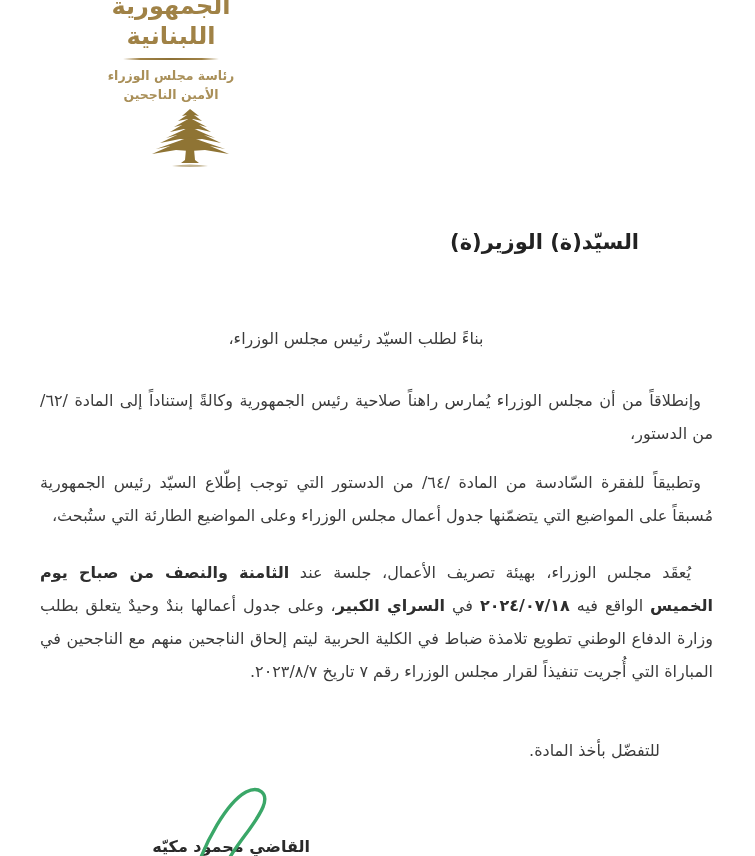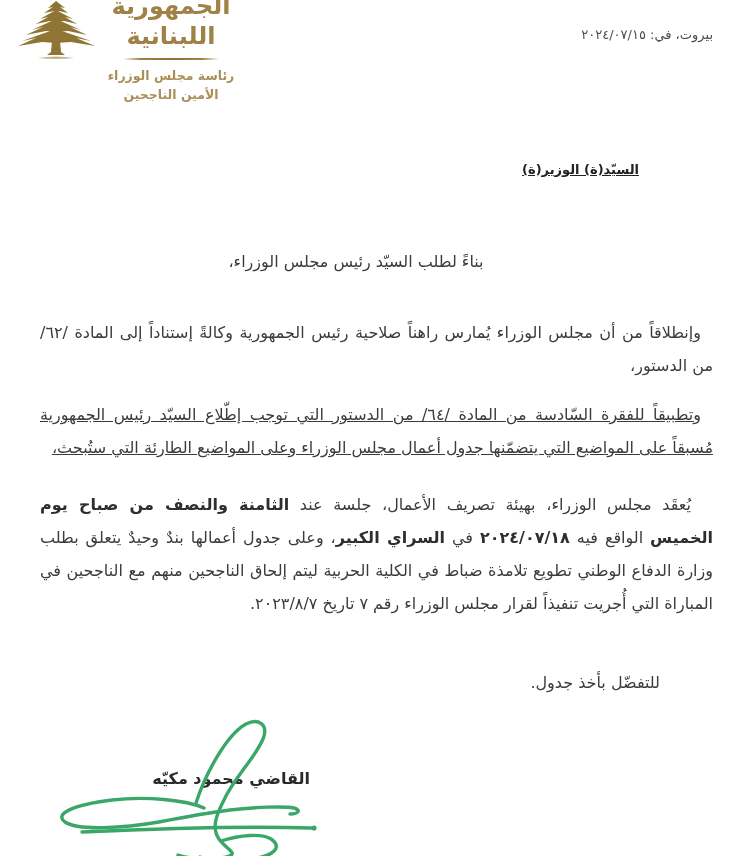--- a/index.html
+++ b/index.html
@@ -23,20 +23,21 @@
     text-align:right;
     font-size:13px;
     line-height:22px;
     color:#4c4c52;
     letter-spacing:.2px;
   }
   .letterhead{
     width:228px;
     margin-left:-32px; 
     display:flex;
+    flex-direction:column;
     gap:4px;
   }
   .lh-column{width:130px;}
   .calligraphy{
     height:54px;overflow:hidden;
     text-align:center;
   }
   .calligraphy .inner{
     margin-top:-9px; 
     font-weight:bold;
@@ -51,35 +52,34 @@
     border-radius:2px;
   }
   .lh-office{font-size:12.5px;line-height:19px;color:#a98f58;text-align:center;font-weight:bold;}
   .cedar-wrap{width:92px;padding-top:0;}
   
   .recipient{
     margin-top:58px;
     text-align:right;
     padding-left:0;
     padding-right:74px;
-    font-size:13px;
+    font-size:21px;
     font-weight:bold;
     color:#222;
-    text-decoration:underline;
   }
   
   .para{
     font-size:16px;
     line-height:33px;
     text-align:justify;
     color:#3b3b3b;
   }
   .p1{margin-top:68px;text-align:center;padding-right:41px;}
-  .p2{margin-top:38px;text-indent:12px;}
-  .p3{margin-top:7px;text-indent:12px;text-decoration:underline;}
+  .p2{margin-top:29px;text-indent:12px;}
+  .p3{margin-top:7px;text-indent:12px;}
   .p4{margin-top:24px;text-indent:22px;}
   .closing{margin-top:46px;text-align:right;padding-right:53px;font-size:16px;}
   .para b, .para .seg-bold{font-weight:bold;color:#2e2e2e;}
   
   .signature-area{position:relative;height:146px;margin-top:6px;}
   .sig-name{
     position:absolute;
     top:54px;right:403px;
     font-size:16px;font-weight:bold;color:#2a2a2a;
     white-space:nowrap;
@@ -116,35 +116,34 @@
 
             <path d="M42 41 L50 41 L51 52 L55 55 L37 55 L41 52 Z"></path>
 
             <path d="M28 58 Q46 55 64 58 Q46 60 28 58 Z" opacity="0.55"></path>
           </g>
         </svg>
       </div>
     </div>
 
     <div class="date-block">
-      <div>بيروت، في: ٢٠٢٤/٠٧/١٥</div>
     </div>
   </div>
 
   <div class="recipient">السيّد(ة) الوزير(ة)</div>
 
   <p class="para p1">بناءً لطلب السيّد رئيس مجلس الوزراء،</p>
 
   <p class="para p2">وإنطلاقاً من أن مجلس الوزراء يُمارس راهناً صلاحية رئيس الجمهورية وكالةً إستناداً إلى المادة /٦٢/ من الدستور،</p>
 
   <p class="para p3">وتطبيقاً للفقرة السّادسة من المادة /٦٤/ من الدستور التي توجب إطّلاع السيّد رئيس الجمهورية مُسبقاً على المواضيع التي يتضمّنها جدول أعمال مجلس الوزراء وعلى المواضيع الطارئة التي ستُبحث،</p>
 
   <p class="para p4"><span>يُعقَد مجلس الوزراء، بهيئة تصريف الأعمال، جلسة عند </span><span class="seg-bold">الثامنة والنصف من صباح يوم الخميس</span><span> الواقع فيه </span><span class="seg-bold">٢٠٢٤/٠٧/١٨</span><span> في </span><span class="seg-bold">السراي الكبير</span><span>، وعلى جدول أعمالها بندٌ وحيدٌ يتعلق بطلب وزارة الدفاع الوطني تطويع تلامذة ضباط في الكلية الحربية ليتم إلحاق الناجحين منهم مع الناجحين في المباراة التي أُجريت تنفيذاً لقرار مجلس الوزراء رقم ٧ تاريخ ٢٠٢٣/٨/٧.</span></p>
 
-  <p class="para closing">للتفضّل بأخذ جدول.</p>
+  <p class="para closing">للتفضّل بأخذ المادة.</p>
 
   <div class="signature-area">
     <div class="sig-name">القاضي محمود مكيّه</div>
     <svg class="sig-svg" width="340" height="146" viewBox="0 0 340 146">
       <g fill="none" stroke="#3aa768" stroke-width="3.4" stroke-linecap="round" stroke-linejoin="round">
 
         <path d="M 168,88 C 177,60 198,20 218,9 C 230,3 241,9 235,24 C 227,43 206,63 196,85 C 187,102 184,114 191,124 C 198,134 210,138 201,141 C 186,146 162,144 150,140"></path>
 
         <path d="M 176,93 C 158,85 118,81 84,85 C 44,90 26,99 37,107 C 50,116 96,113 131,107 C 162,101 186,97 202,95 C 227,92 257,91 266,93 C 273,95 271,99 262,99"></path>
 

